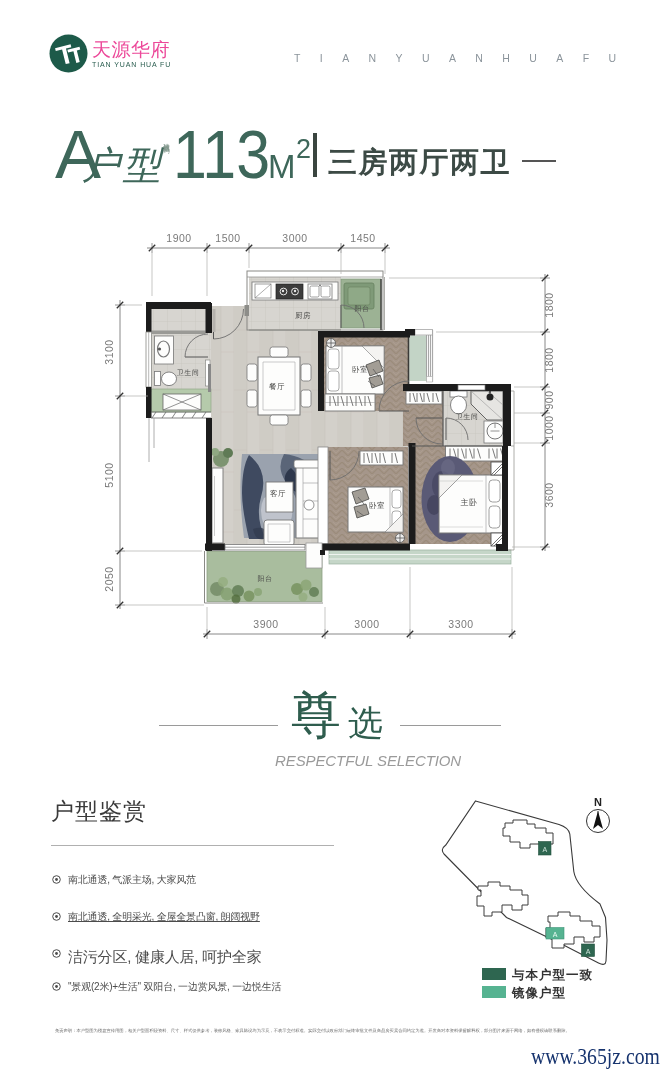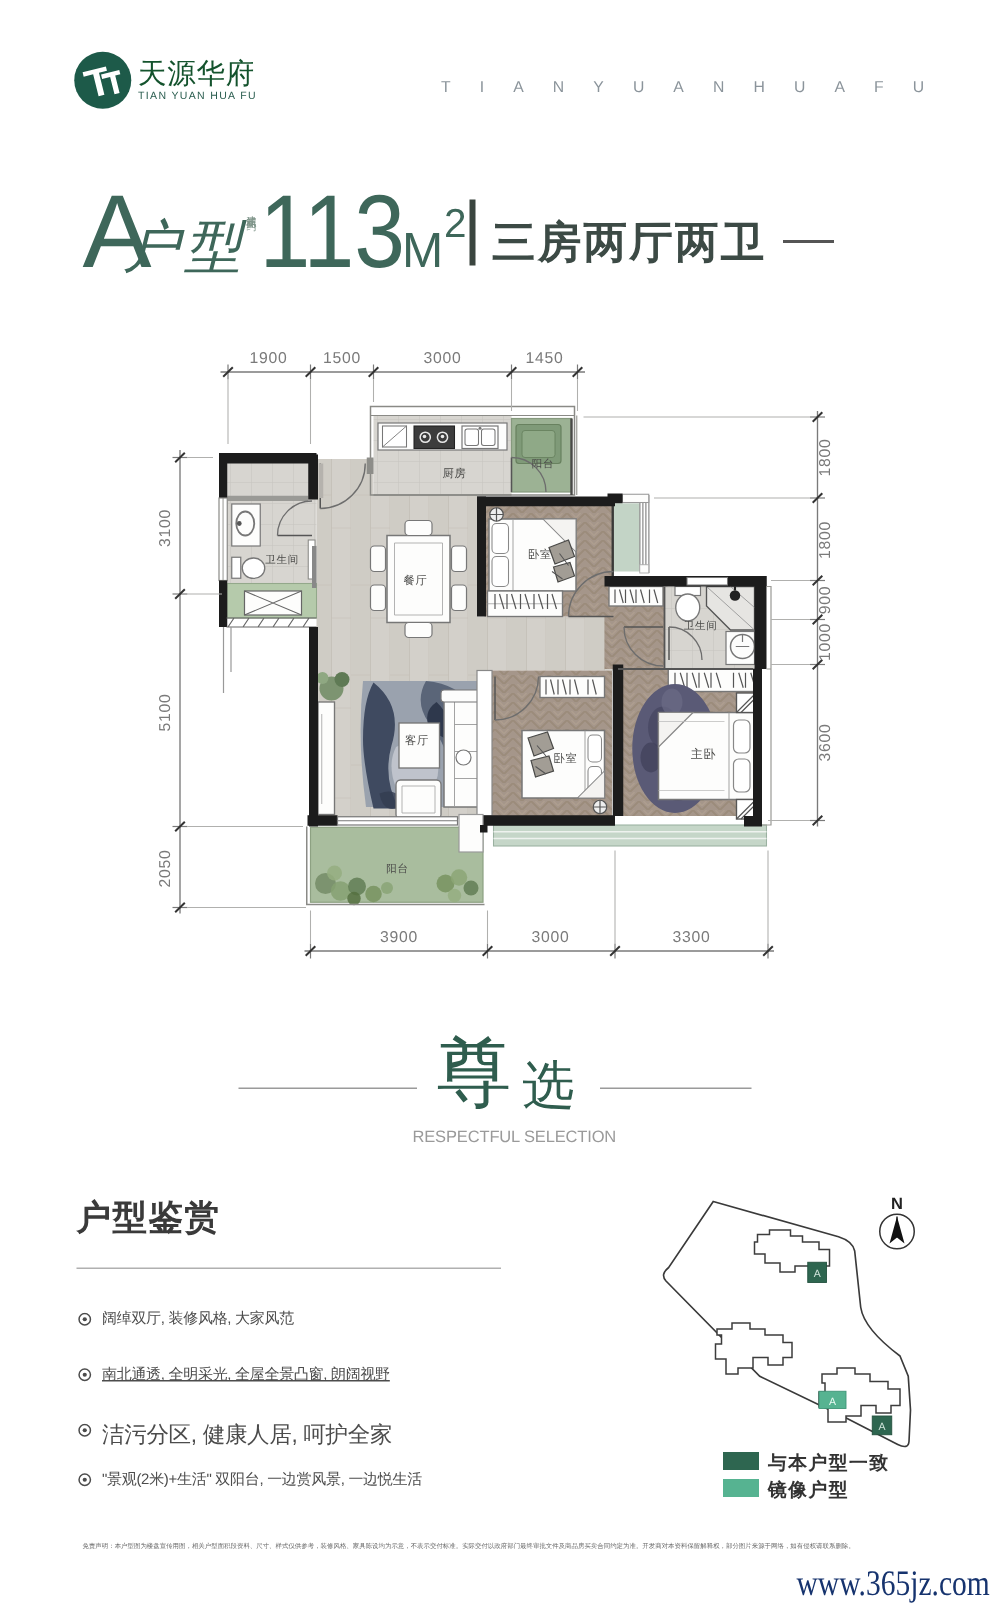--- a/index.html
+++ b/index.html
@@ -8,21 +8,21 @@
 </style>
 </head>
 <body>
 
 <svg class="abs" style="left:49px;top:34px;" width="40" height="40" viewBox="0 0 40 40">
   <circle cx="19.5" cy="19.5" r="19" fill="#1d5a49"></circle>
   <path d="M8 12 L24 12 L24 15 L18.5 15 L18.5 30 L14.5 30 L14.5 15 L8 15 Z" fill="#fff" transform="rotate(-14 16 21)"></path>
   <path d="M20 14 L32.5 14 L32.5 17 L29 17 L29 29 L25.5 29 L25.5 17 L20 17 Z" fill="#fff" transform="rotate(-14 26 21.5)"></path>
 </svg>
 
-<div class="abs" style="left:92px;top:40px;line-height:1;font-family:'Liberation Serif',serif;font-size:19px;color:#14532d;letter-spacing:0.5px;">天源华府</div>
+<div class="abs" style="left:92px;top:40px;line-height:1;font-family:'Liberation Serif',serif;font-size:19px;color:#ec4899;letter-spacing:0.5px;">天源华府</div>
 
 <div class="abs" style="left:92px;top:61px;line-height:1;font-size:7px;color:#2a5d4f;letter-spacing:0.9px;">TIAN YUAN HUA FU</div>
 
 <div class="abs" style="left:294px;top:53px;line-height:1;font-size:10.5px;color:#8b949b;letter-spacing:19.4px;">TIANYUANHUAFU</div>
 
 <div class="abs" style="left:55px;top:120px;line-height:1;font-size:69px;color:#3e675a;">A</div>
 
 <div class="abs" style="left:82px;top:146px;line-height:1;font-size:38px;color:#3e675a;letter-spacing:3px;font-style:italic;">户型</div>
 
 <div class="abs" style="left:163px;top:138px;line-height:1;font-size:6.5px;color:#7d9388;writing-mode:vertical-rl;letter-spacing:1px;height:40px;">建筑面积约</div>
@@ -438,27 +438,27 @@
 </svg>
 
 <div class="abs" style="left:159px;top:725px;width:119px;height:1px;background:#9a9a9a;"></div>
 
 <div class="abs" style="left:400px;top:725px;width:101px;height:1px;background:#9a9a9a;"></div>
 
 <div class="abs" style="left:291px;top:690px;line-height:1;font-size:50px;color:#2f5d4e;font-family:'Liberation Serif',serif;">尊</div>
 
 <div class="abs" style="left:348px;top:706px;line-height:1;font-size:35px;color:#2f5d4e;font-family:'Liberation Serif',serif;">选</div>
 
-<div class="abs" style="left:275px;top:753px;line-height:1;font-size:11px;color:#9a9a9a;letter-spacing:-0.1px;">RESPECTFUL SELECTION</div>
-
-<div class="abs" style="left:51px;top:796px;font-size:23px;color:#3a3a3a;font-weight:bold;letter-spacing:1px;">户型鉴赏</div>
+<div class="abs" style="left:275px;top:753px;line-height:1;font-size:15px;color:#9a9a9a;letter-spacing:-0.1px;font-style:italic;">RESPECTFUL SELECTION</div>
+
+<div class="abs" style="left:51px;top:796px;font-size:23px;color:#3a3a3a;font-weight:normal;letter-spacing:1px;">户型鉴赏</div>
 
 <div class="abs" style="left:51px;top:845px;width:283px;height:1px;background:#b0b0b0;"></div>
 
-<div class="abs" style="left:68px;top:875px;line-height:1;font-size:10px;color:#4c4c4c;letter-spacing:-0.2px;">阔绰双厅, 装修风格, 大家风范</div>
+<div class="abs" style="left:68px;top:875px;line-height:1;font-size:10px;color:#4c4c4c;letter-spacing:-0.2px;">南北通透, 气派主场, 大家风范</div>
 
 <div class="abs" style="left:68px;top:912px;line-height:1;font-size:10px;color:#4c4c4c;letter-spacing:-0.2px;text-decoration:underline;">南北通透, 全明采光, 全屋全景凸窗, 朗阔视野</div>
 
 <div class="abs" style="left:68px;top:949px;line-height:1;font-size:15px;color:#4c4c4c;letter-spacing:-0.2px;">洁污分区, 健康人居, 呵护全家</div>
 
 <div class="abs" style="left:68px;top:982px;line-height:1;font-size:10px;color:#4c4c4c;letter-spacing:-0.2px;">"景观(2米)+生活" 双阳台, 一边赏风景, 一边悦生活</div>
 
 <svg class="abs" style="left:52px;top:875px;" width="10" height="10" viewBox="0 0 10 10">
     <circle cx="4.5" cy="4.5" r="3.8" fill="none" stroke="#4c4c4c" stroke-width="1"></circle>
     <circle cx="4.5" cy="4.5" r="1.4" fill="#4c4c4c"></circle>

